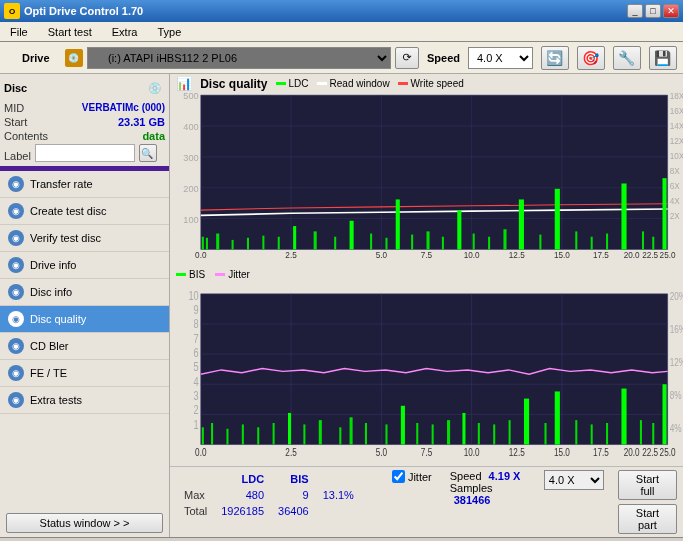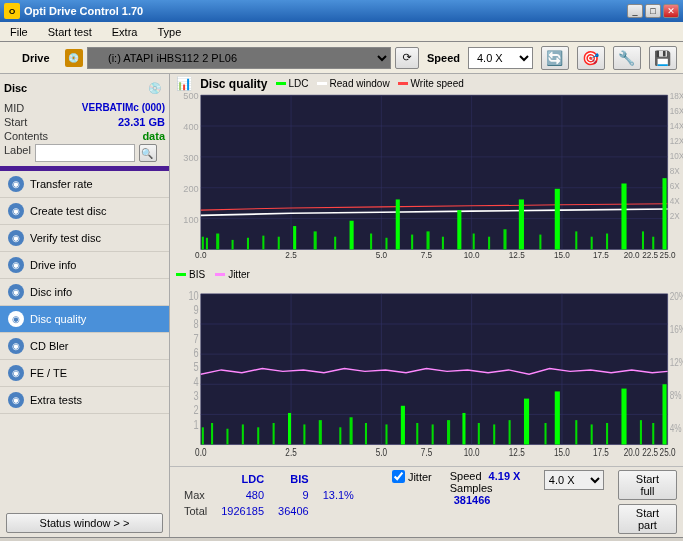--- a/index.html
+++ b/index.html
@@ -37,21 +37,21 @@
     
     
     .disc-section { padding: 4px 4px; border-bottom: 5px solid #4c1d95; }
     .disc-header { display: flex; align-items: center; justify-content: space-between; margin-bottom: 4px; }
     .disc-title { font-size: 11px; font-weight: bold; }
     .disc-icon { width: 20px; height: 20px; display: flex; align-items: center; justify-content: center; }
     .disc-row { display: flex; justify-content: space-between; margin-bottom: 2px; font-size: 11px; }
     .disc-key { color: #333; }
     .disc-val { color: #0000cc; font-weight: bold; text-align: right; }
     .disc-val.green { color: #008800; }
-    .label-row { display: flex; align-items: flex-start; gap: 4px; margin-top: 2px; }
+    .label-row { display: flex; align-items: flex-end; gap: 4px; margin-top: 2px; }
     .label-input { height: 18px; border: 1px solid #aaa; width: 100px; font-size: 10px; padding: 0 2px; }
     .label-icon { width: 18px; height: 18px; background: linear-gradient(to bottom, #f5f5f5, #ddd); border: 1px solid #888; border-radius: 2px; display: flex; align-items: center; justify-content: center; cursor: pointer; font-size: 10px; }
 
     
     .nav-items { display: flex; flex-direction: column; }
     .nav-item { display: flex; align-items: center; gap: 6px; padding: 5px 8px; cursor: pointer; font-size: 11px; border-bottom: 1px solid #d0ccc4; }
     .nav-item.active { background: #4a90d9; color: white; }
     .nav-item-icon { width: 16px; height: 16px; border-radius: 50%; display: flex; align-items: center; justify-content: center; font-size: 9px; flex-shrink: 0; }
     .nav-item-icon.blue { background: #4a80c0; color: white; }
     .nav-item-icon.active-icon { background: white; color: #4a80c0; }

